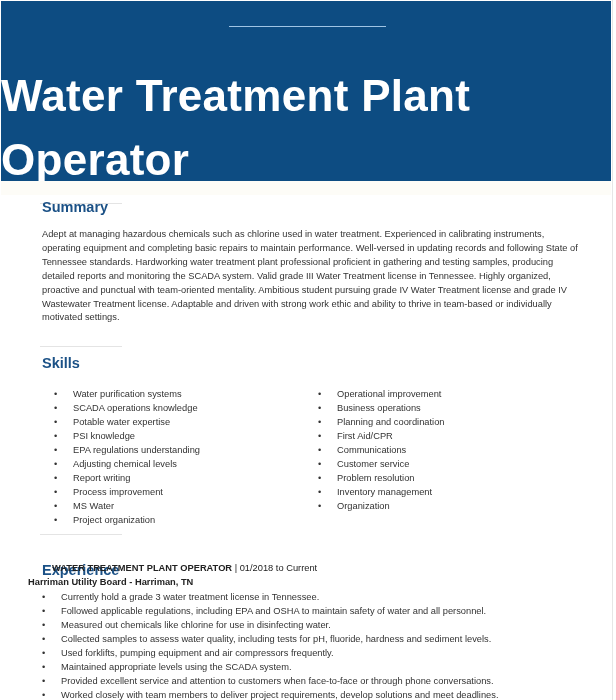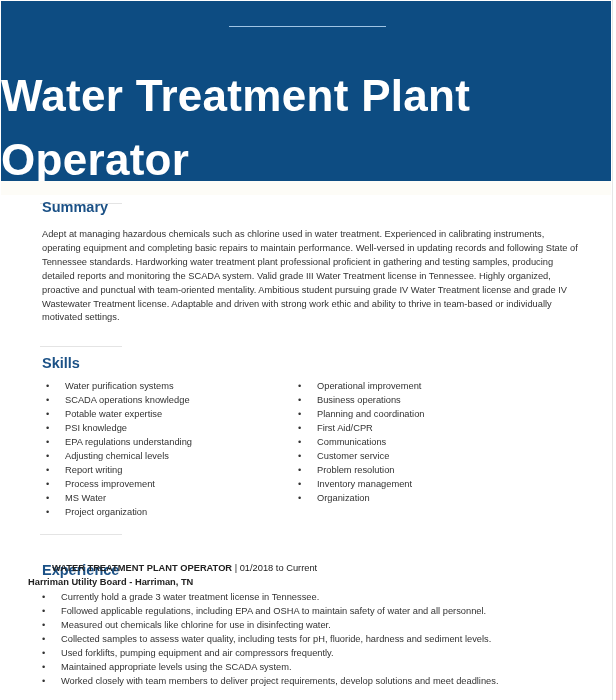--- a/index.html
+++ b/index.html
@@ -5,21 +5,21 @@
   html, body { margin: 0; padding: 0; background: #ffffff; }
   body { width: 616px; height: 700px; overflow: hidden; font-family: "Liberation Sans", sans-serif; color: #333; }
   .page { position: relative; width: 612px; height: 700px; background: #fff; border-right: 1px solid #e6e6e6; }
   .header { position: absolute; left: 1px; top: 1px; width: 610px; height: 180px; background: #0d4c82; }
   .header-rule { position: absolute; left: 228px; top: 25px; width: 157px; height: 1px; background: #9fc4e4; }
   .title { position: absolute; left: 0; top: 42px; width: 610px; text-align: left; color: #ffffff; font-weight: bold; font-size: 44px; line-height: 64px; letter-spacing: 0.3px; margin-top: 21px; }
   .under-band { position: absolute; left: 1px; top: 181px; width: 610px; height: 14px; background: #fdfcf7; }
   .section-rule { position: absolute; left: 40px; width: 82px; height: 1px; background: #e4e4e4; }
   .section-title { position: absolute; left: 42px; color: #1b5186; font-weight: bold; font-size: 14.5px; }
   .summary { position: absolute; left: 42px; top: 228px; width: 540px; font-size: 9.3px; line-height: 13.9px; color: #333; }
-  .skills { position: absolute; top: 375px; font-size: 9.3px; line-height: 14px; color: #333; list-style: none; margin: 4px; padding: 0; }
+  .skills { position: absolute; top: 375px; font-size: 9.3px; line-height: 14px; color: #333; list-style: none; margin: 12px; padding: 0; }
   .skills li { position: relative; padding-left: 19px; height: 14px; white-space: nowrap; }
   .skills li::before { content: "\2022"; position: absolute; left: 0; top: 0; color: #333; }
   .job-title { position: absolute; left: 42px; top: 563px; font-size: 9.3px; color: #222; margin-left: 10px; }
   .job-title b { font-weight: bold; }
   .company { position: absolute; left: 28px; top: 577px; font-size: 9.3px; font-weight: bold; color: #222; }
   .bullets { position: absolute; left: 42px; top: 590px; width: 560px; list-style: none; margin: 0; padding: 0; font-size: 9.3px; line-height: 14px; color: #333; }
   .bullets li { position: relative; padding-left: 19px; white-space: nowrap; height: 14px; }
   .bullets li::before { content: "\2022"; position: absolute; left: 0; top: 0; }
 </style>
 </head>
@@ -46,21 +46,21 @@
     <li>SCADA operations knowledge</li>
     <li>Potable water expertise</li>
     <li>PSI knowledge</li>
     <li>EPA regulations understanding</li>
     <li>Adjusting chemical levels</li>
     <li>Report writing</li>
     <li>Process improvement</li>
     <li>MS Water</li>
     <li>Project organization</li>
   </ul>
-  <ul class="skills" style="left:294px;">
+  <ul class="skills" style="left:306px;">
     <li>Operational improvement</li>
     <li>Business operations</li>
     <li>Planning and coordination</li>
     <li>First Aid/CPR</li>
     <li>Communications</li>
     <li>Customer service</li>
     <li>Problem resolution</li>
     <li>Inventory management</li>
     <li>Organization</li>
   </ul>
@@ -71,15 +71,16 @@
     <b>WATER TREATMENT PLANT OPERATOR</b><span> | 01/2018 to Current</span>
   </div>
   <div class="company">Harriman Utility Board - Harriman, TN</div>
   <ul class="bullets">
     <li>Currently hold a grade 3 water treatment license in Tennessee.</li>
     <li>Followed applicable regulations, including EPA and OSHA to maintain safety of water and all personnel.</li>
     <li>Measured out chemicals like chlorine for use in disinfecting water.</li>
     <li>Collected samples to assess water quality, including tests for pH, fluoride, hardness and sediment levels.</li>
     <li>Used forklifts, pumping equipment and air compressors frequently.</li>
     <li>Maintained appropriate levels using the SCADA system.</li>
+    <li>Provided excellent service and attention to customers when face-to-face or through phone conversations.</li>
     <li>Worked closely with team members to deliver project requirements, develop solutions and meet deadlines.</li>
   </ul>
 </div>
 
 </body></html>

